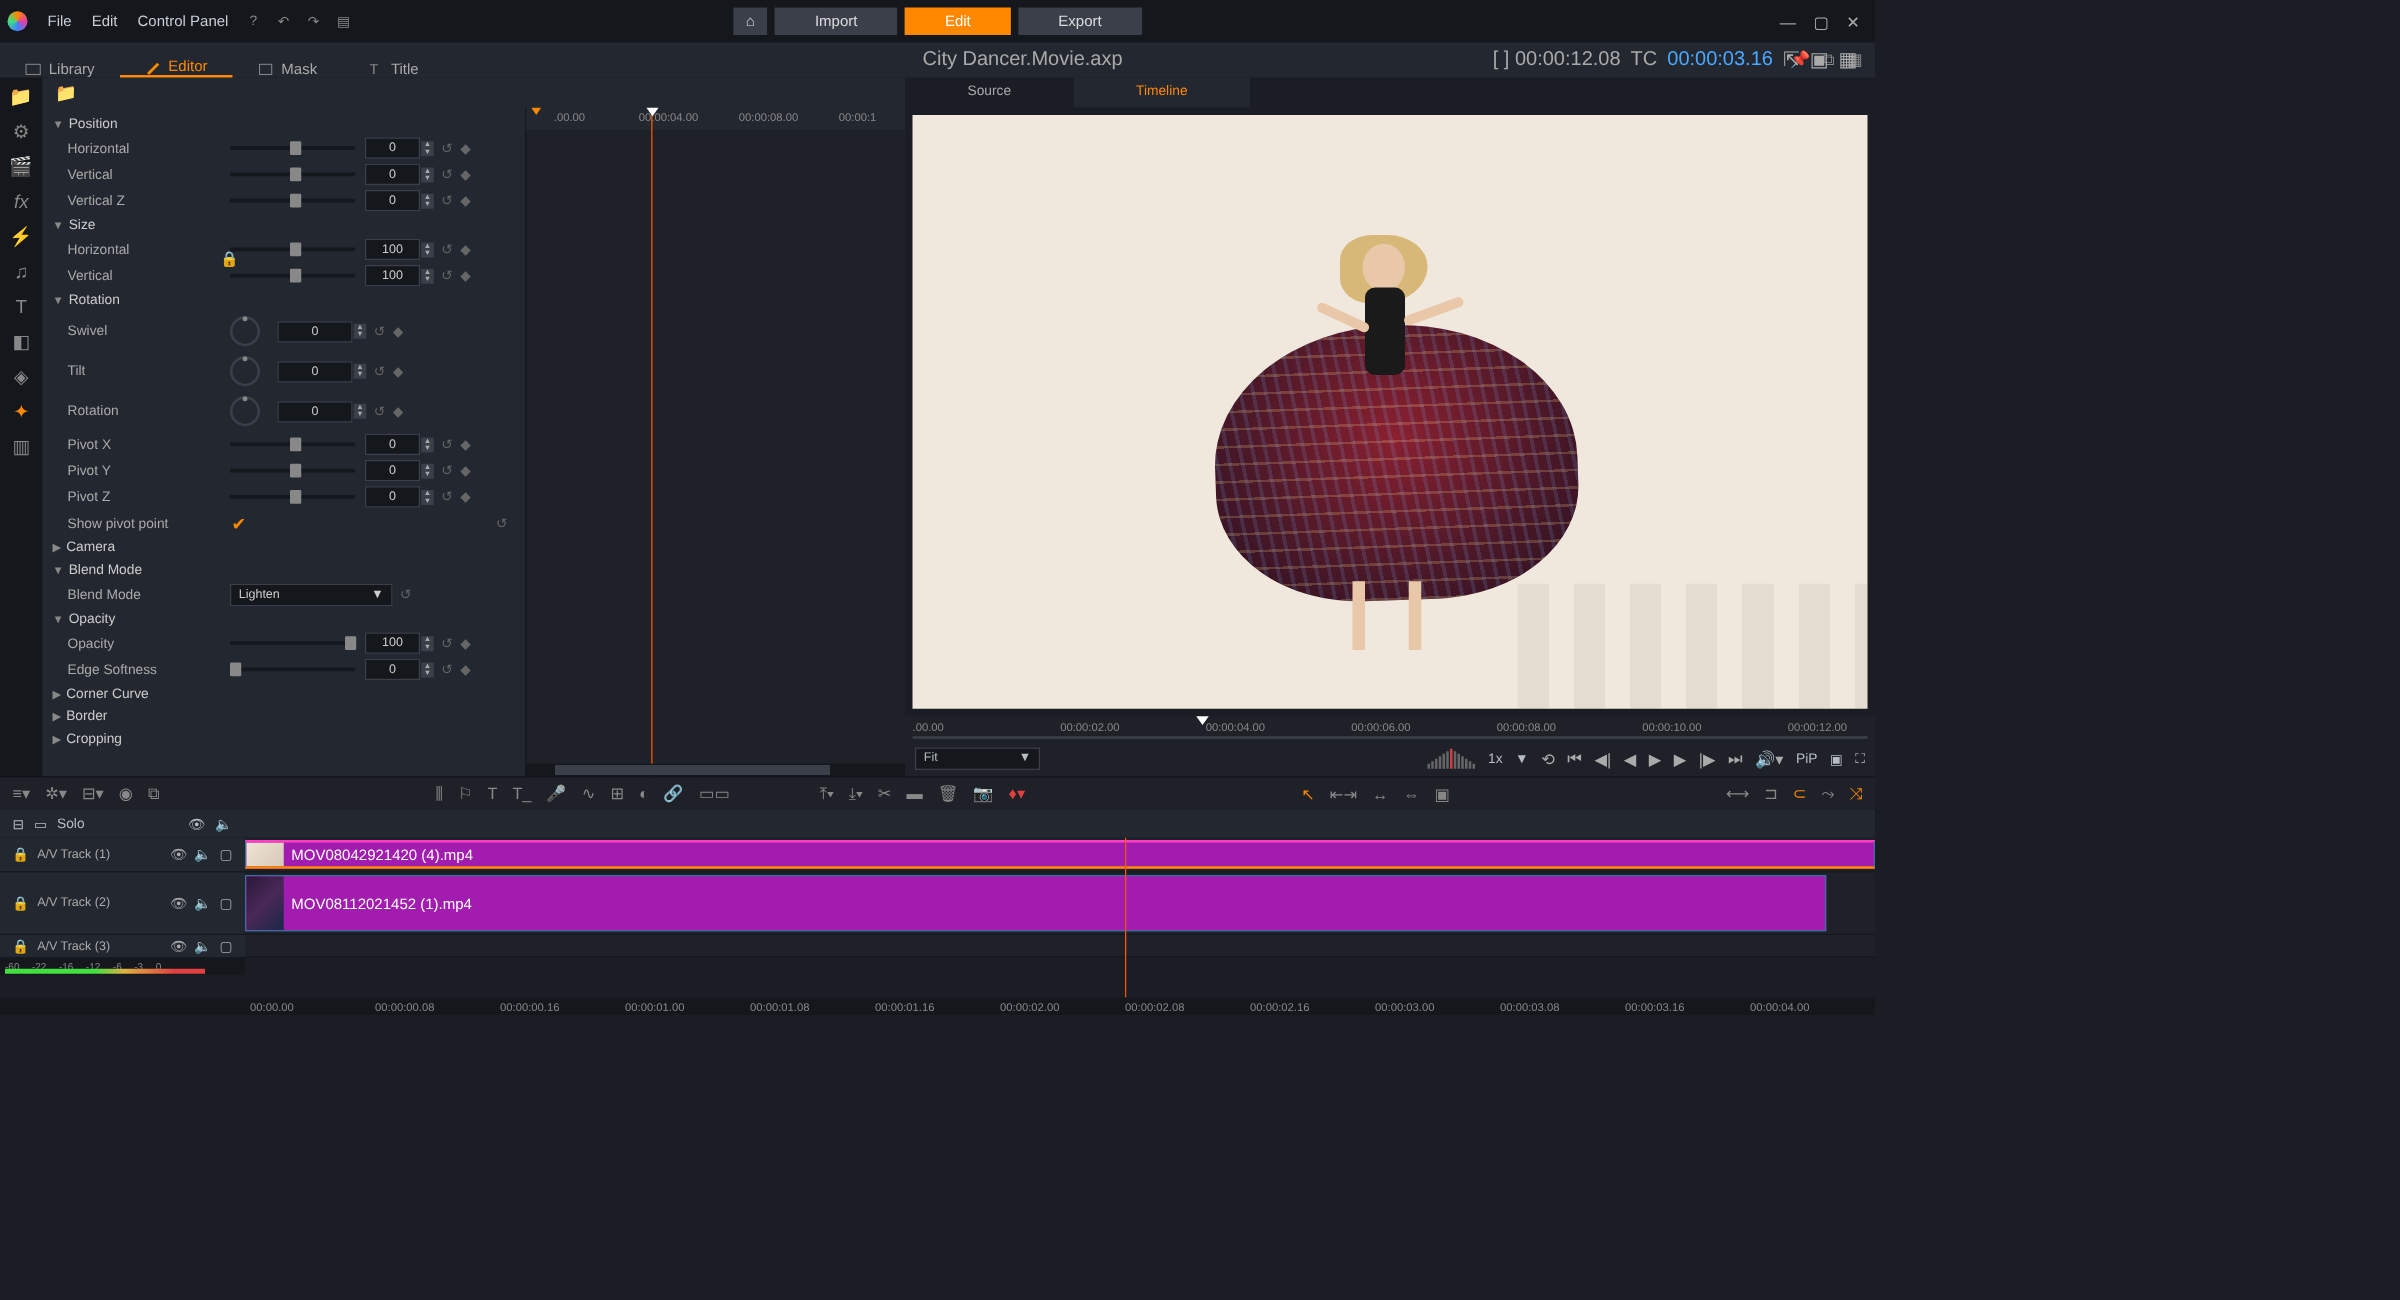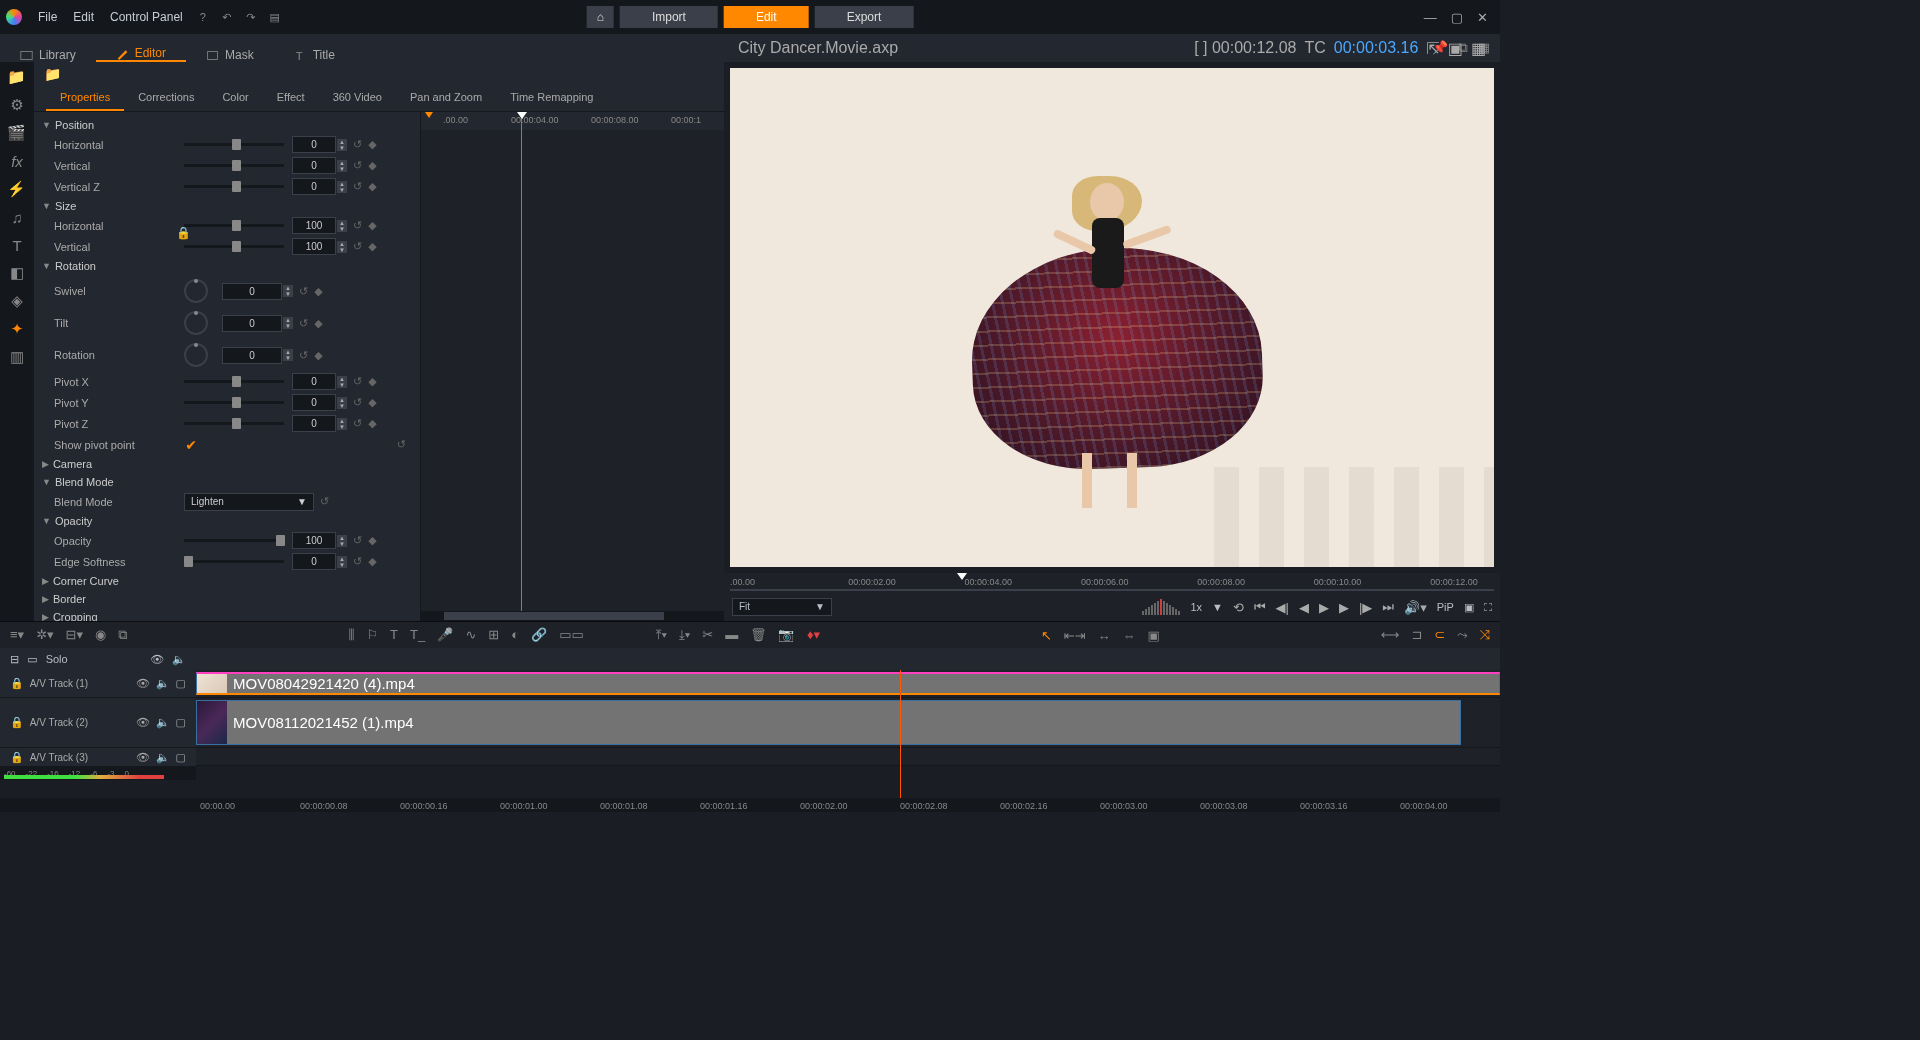--- a/index.html
+++ b/index.html
@@ -103,21 +103,21 @@
 
 .tl-hdr{height:22px;display:flex;align-items:center;background:#23272f;font-size:11px}
 .tl-hdr-l{width:196px;display:flex;align-items:center;gap:8px;padding:0 10px}
 .tl-hdr-l span{cursor:pointer}
 
 .tracks{flex:1;overflow:hidden;position:relative}
 .track{display:flex;border-bottom:1px solid #14171c;position:relative}
 .track-hdr{width:196px;background:#23272f;display:flex;align-items:center;gap:6px;padding:0 10px;font-size:10px;color:#aaa}
 .track-hdr .sm{font-size:11px;cursor:pointer}
 .track-body{flex:1;position:relative;background:#1e2128}
-.clip{position:absolute;top:2px;height:calc(100% - 4px);background:#737373;border:1px solid #3a70a0;font-size:15px;color:#fff;display:flex;align-items:center;overflow:hidden}
+.clip{position:absolute;top:2px;height:calc(100% - 4px);background:#a21caf;border:1px solid #3a70a0;font-size:12px;color:#fff;display:flex;align-items:center;overflow:hidden}
 .clip .thumb-img{width:30px;height:100%;background:linear-gradient(135deg,#2a1838,#4a2858,#1a2848);margin-right:6px}
 .clip.c1{border-top:2px solid #ff40c0;border-bottom:2px solid #ff8800}
 .track1{height:28px}.track2{height:50px}
 .playhead-tl{position:absolute;top:0;bottom:0;width:1px;background:#ff5500;z-index:5}
 .playhead-tl::before{content:'';position:absolute;top:-6px;left:-5px;width:0;height:0;border-left:5px solid transparent;border-right:5px solid transparent;border-top:6px solid #fff}
 
 .b-ruler{height:18px;background:#14171c;position:relative;font-size:9px;color:#888}
 .b-ruler span{position:absolute;top:3px}
 .meter{position:absolute;left:0;bottom:18px;width:196px;height:14px;background:#14171c;display:flex;align-items:center;padding:0 4px;gap:10px;font-size:8px;color:#888}
 .meter-bar{position:absolute;left:4px;bottom:1px;height:4px;background:linear-gradient(90deg,#40e040 0%,#40e040 45%,#e0b040 60%,#e04040 85%);width:160px}
@@ -208,29 +208,20 @@
     <div class="rail-icon">◧</div>
     <div class="rail-icon">◈</div>
     <div class="rail-icon hl">✦</div>
     <div class="rail-icon">▥</div>
   </div>
 
   <div class="editor-pane">
     <div style="height:24px;display:flex;align-items:center;padding:0 10px;gap:6px;color:#ff8800;font-size:14px">
       <span>📁</span>
     </div>
-    <div class="ep-tabs">
-      <div class="ep-tab active">Properties</div>
-      <div class="ep-tab">Corrections</div>
-      <div class="ep-tab">Color</div>
-      <div class="ep-tab">Effect</div>
-      <div class="ep-tab">360 Video</div>
-      <div class="ep-tab">Pan and Zoom</div>
-      <div class="ep-tab">Time Remapping</div>
-    </div>
     <div class="ep-body">
       <div class="prop-col">
         <div class="section-hdr">
             <span class="tw">▼</span>
             <span>Position</span>
           </div>
         <div class="row">
             <span class="lbl">Horizontal</span>
             <div class="slider">
               <div class="thumb" style="left:48%"></div>
@@ -458,20 +449,24 @@
         <div class="kf-marker"></div>
         <div class="kf-play"></div>
         <div class="kf-scroll">
             <div class="kf-scroll-thumb"></div>
           </div>
       </div>
     </div>
   </div>
 
   <div class="preview-pane">
+    <div class="pv-tabs">
+      <div class="pv-tab">Source</div>
+      <div class="pv-tab active">Timeline</div>
+    </div>
     <div class="pv-viewport">
       <div class="shadow-bars"></div>
       <div class="dancer">
         <div class="skirt"></div>
         <div class="hair"></div>
           <div class="head"></div>
           <div class="torso"></div>
         <div class="arm"></div>
           <div class="arm2"></div>
         <div class="leg"></div>

